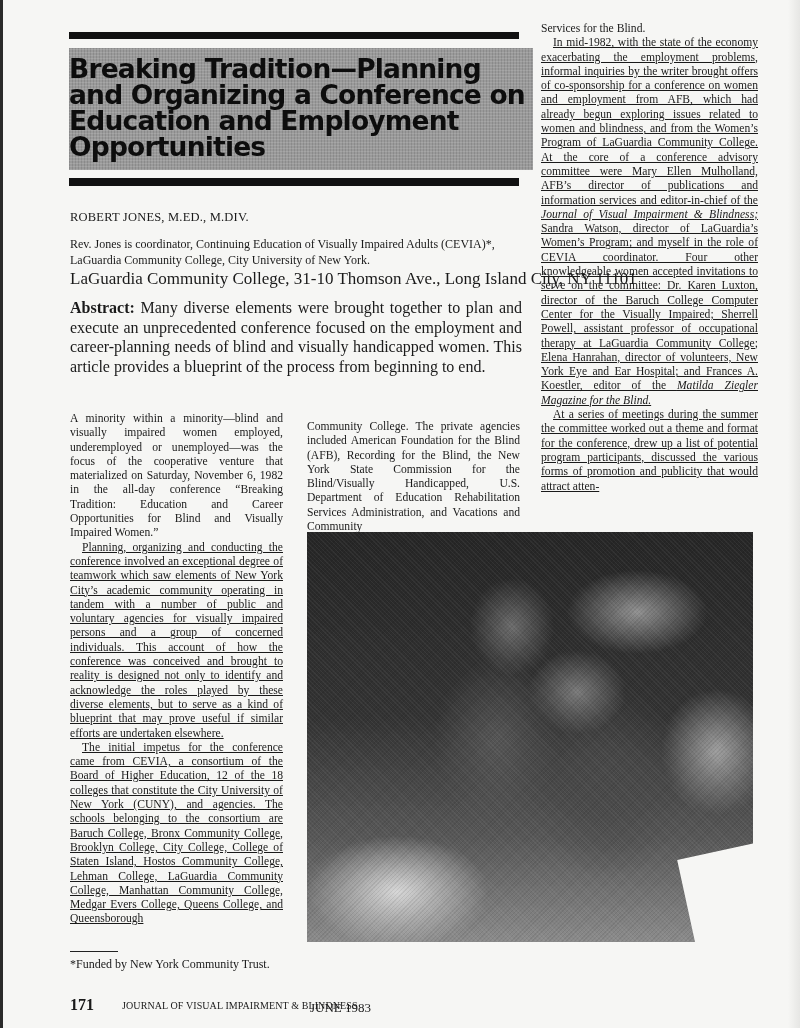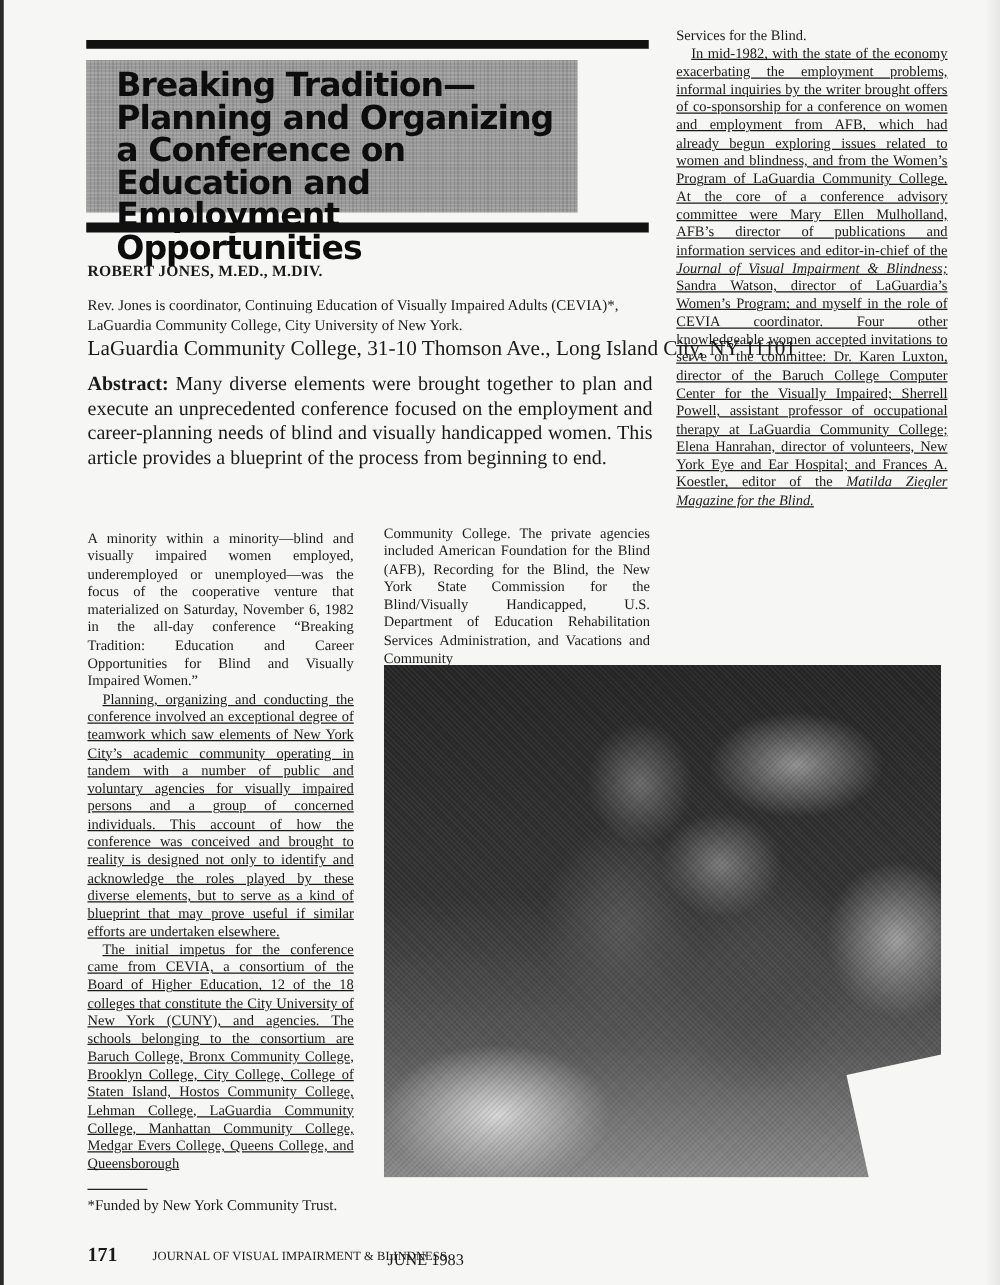--- a/index.html
+++ b/index.html
@@ -11,44 +11,44 @@
     }
     .page-shadow-left { position:absolute; left:0; top:0; width:3px; height:1028px; background:#2a2a2a; }
     .page-shadow-right { position:absolute; right:0; top:0; width:12px; height:1028px;
       background: linear-gradient(to right, #f6f6f4, #e6e6e4); }
 
     .rule { position:absolute; left:69px; width:450px; background:#111; }
     .rule.top { top:32px; height:7px; }
     .rule.bottom { top:178px; height:8px; }
 
     .title-box {
-      position:absolute; left:69px; top:48px; width:393px; height:122px;
+      position:absolute; left:69px; top:48px; width:464px; height:122px;
       background-color:#9a9a9a;
       background-image:
         repeating-linear-gradient(0deg, rgba(255,255,255,0.12) 0 1px, transparent 1px 3px),
         repeating-linear-gradient(90deg, rgba(0,0,0,0.10) 0 1px, transparent 1px 3px);
-      box-sizing:border-box; padding:8px 0 0 24px;
+      box-sizing:border-box; padding:8px 0 0 0;
     }
     .title-box .title {
       font-family: "DejaVu Sans", "Liberation Sans", sans-serif;
       font-weight: bold; font-size: 26.5px; line-height: 26px;
       letter-spacing: -0.8px; color:#0d0d0d; margin:0;
     }
 
-    .author { position:absolute; left:70px; top:210px; font-size:12.5px; font-weight:bold; letter-spacing:0.2px; }
+    .author { position:absolute; left:70px; top:210px; font-size:12.5px; font-weight:normal; letter-spacing:0.2px; }
     .affil { position:absolute; left:70px; top:237px; width:460px; font-size:12px; line-height:15.5px; }
     .address { position:absolute; left:70px; top:269px; font-size:17px; }
 
     .abstract { position:absolute; left:70px; top:298px; width:452px; font-size:16px; line-height:19.5px; text-align:justify; }
     .abstract .lbl { font-weight:bold; }
 
     .col { position:absolute; font-size:11.6px; line-height:14.3px; text-align:justify; hyphens:manual; }
     .col p { margin:0; }
     .col p.indent { text-indent:12px;text-decoration:underline; }
-    .col-a { left:70px; top:424px; width:213px; }
+    .col-a { left:70px; top:412px; width:213px; }
     .col-b { left:307px; top:420px; width:213px; }
     .col-c { left:541px; top:22px; width:217px; }
 
     .photo {
       position:absolute; left:307px; top:532px; width:446px; height:410px;
       background:
         radial-gradient(ellipse 60px 70px at 205px 95px, #6d6d6d 0%, transparent 70%),
         radial-gradient(ellipse 90px 120px at 190px 210px, #5a5a5a 0%, transparent 70%),
         radial-gradient(ellipse 70px 60px at 270px 160px, #7a7a7a 0%, transparent 70%),
         radial-gradient(ellipse 110px 140px at 300px 250px, #4e4e4e 0%, transparent 70%),
@@ -101,20 +101,21 @@
   <p class="indent">The initial impetus for the conference came from CEVIA, a consortium of the Board of Higher Education, 12 of the 18 colleges that constitute the City University of New York (CUNY), and agencies. The schools belonging to the consortium are Baruch College, Bronx Community College, Brooklyn College, City College, College of Staten Island, Hostos Community College, Lehman College, LaGuardia Community College, Manhattan Community College, Medgar Evers College, Queens College, and Queensborough</p>
 </div>
 
 <div class="col col-b">
   <p>Community College. The private agencies included American Foundation for the Blind (AFB), Recording for the Blind, the New York State Commission for the Blind/Visually Handicapped, U.S. Department of Education Rehabilitation Services Administration, and Vacations and Community</p>
 </div>
 
 <div class="col col-c">
   <p>Services for the Blind.</p>
   <p class="indent"><span>In mid-1982, with the state of the economy exacerbating the employment problems, informal inquiries by the writer brought offers of co-sponsorship for a conference on women and employment from AFB, which had already begun exploring issues related to women and blindness, and from the Women’s Program of LaGuardia Community College. At the core of a conference advisory committee were Mary Ellen Mulholland, AFB’s director of publications and information services and editor-in-chief of the </span><i>Journal of Visual Impairment &amp; Blindness;</i><span> Sandra Watson, director of LaGuardia’s Women’s Program; and myself in the role of CEVIA coordinator. Four other knowledgeable women accepted invitations to serve on the committee: Dr. Karen Luxton, director of the Baruch College Computer Center for the Visually Impaired; Sherrell Powell, assistant professor of occupational therapy at LaGuardia Community College; Elena Hanrahan, director of volunteers, New York Eye and Ear Hospital; and Frances A. Koestler, editor of the </span><i>Matilda Ziegler Magazine for the Blind.</i></p>
+  <p class="indent">At a series of meetings during the summer the committee worked out a theme and format for the conference, drew up a list of potential program participants, discussed the various forms of promotion and publicity that would attract atten-</p>
 </div>
 
 <div class="photo" title="black-and-white photo of conference participants"></div>
 <div class="photo-grain"></div>
 
 <div class="footnote-rule"></div>
 <div class="footnote">*Funded by New York Community Trust.</div>
 
 <div class="folio">171</div>
 <div class="running-head">JOURNAL OF VISUAL IMPAIRMENT &amp; BLINDNESS</div>

